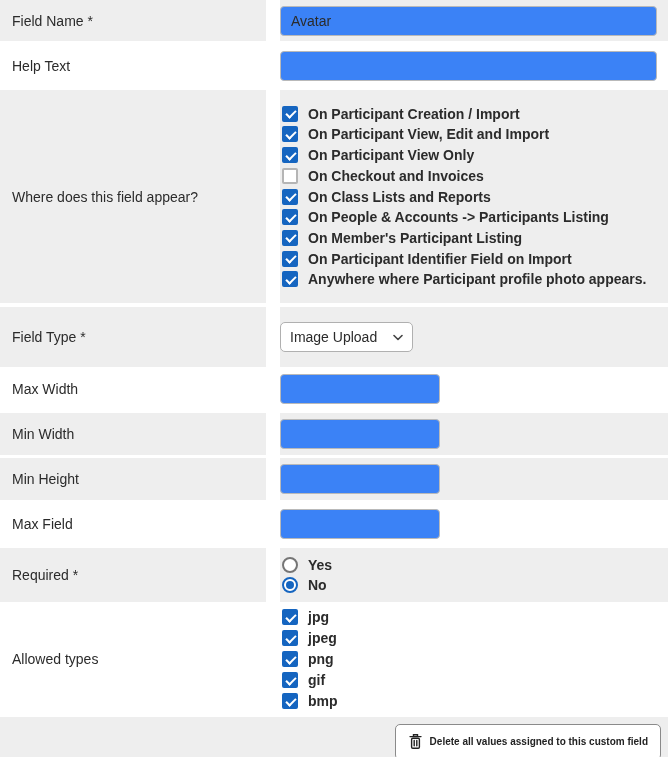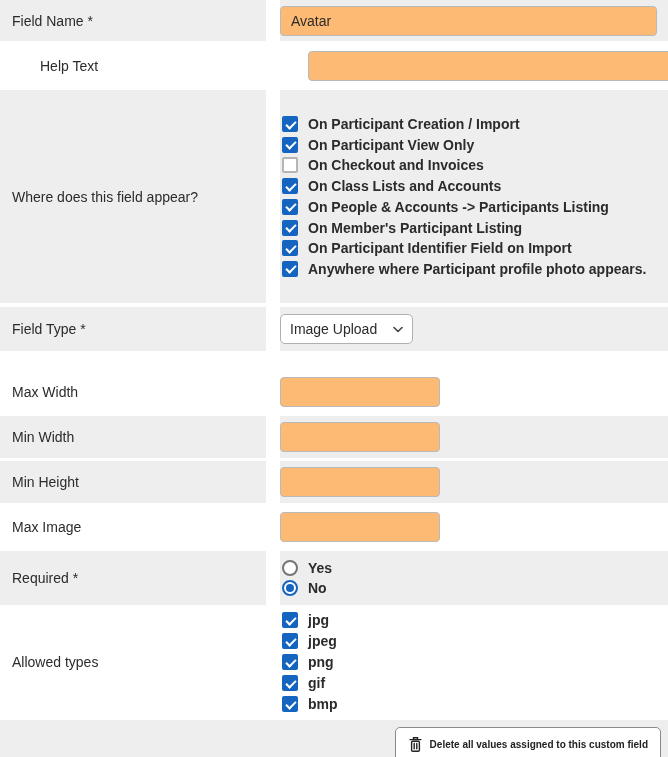--- a/index.html
+++ b/index.html
@@ -26,33 +26,33 @@
   .gutter { width: 14px; flex: none; background: #ffffff; }
   .cell-value {
     flex: 1;
     display: flex;
     align-items: center;
   }
   .row.gray .cell-label, .row.gray .cell-value { background: #eeeeee; }
   .row.white .cell-label, .row.white .cell-value { background: #ffffff; }
 
   .r-fieldname  { height: 41px; }
-  .r-helptext   { height: 41px; padding-left: 28px; }
+  .r-helptext   { height: 41px; }
   .r-appear     { height: 213px; }
-  .r-fieldtype  { height: 44px; margin-bottom: 20px; text-align: center; }
+  .r-fieldtype  { height: 60px; margin-bottom: 1px; text-align: center; }
   .r-minwidth, .r-maxwidth, .r-minheight, .r-maxheight { height: 42px; margin-bottom: 3px; }
   .r-required   { height: 54px; margin-bottom: 3px; }
   .r-allowed    { height: 108px; margin-bottom: 4px; }
 
   
   .text-input {
     height: 30px;
     border: 1px solid #b9b9b9;
     border-radius: 4px;
-    background: #fdba74;
+    background: #3b82f6;
     padding: 0 10px;
     font-family: inherit;
     font-size: 14px;
     color: #2b2b2b;
     outline: none;
   }
   .text-input.big { width: 377px; }
   .text-input.small { width: 160px; }
 
   
@@ -173,29 +173,33 @@
     <div class="cell-label">Where does this field appear?</div>
     <div class="gutter"></div>
     <div class="cell-value">
       <div class="opt-list">
         <div class="opt">
           <span class="cb on"></span>
           <span class="opt-label">On Participant Creation / Import</span>
         </div>
         <div class="opt">
           <span class="cb on"></span>
+          <span class="opt-label">On Participant View, Edit and Import</span>
+        </div>
+        <div class="opt">
+          <span class="cb on"></span>
           <span class="opt-label">On Participant View Only</span>
         </div>
         <div class="opt">
           <span class="cb"></span>
           <span class="opt-label">On Checkout and Invoices</span>
         </div>
         <div class="opt">
           <span class="cb on"></span>
-          <span class="opt-label">On Class Lists and Accounts</span>
+          <span class="opt-label">On Class Lists and Reports</span>
         </div>
         <div class="opt">
           <span class="cb on"></span>
           <span class="opt-label">On People &amp; Accounts -&gt; Participants Listing</span>
         </div>
         <div class="opt">
           <span class="cb on"></span>
           <span class="opt-label">On Member's Participant Listing</span>
         </div>
         <div class="opt">
@@ -243,21 +247,21 @@
 
   <div class="row gray r-minheight">
     <div class="cell-label">Min Height</div>
     <div class="gutter"></div>
     <div class="cell-value">
       <input class="text-input small" type="text" value="" style="">
     </div>
   </div>
 
   <div class="row white r-maxheight">
-    <div class="cell-label">Max Image</div>
+    <div class="cell-label">Max Field</div>
     <div class="gutter"></div>
     <div class="cell-value">
       <input class="text-input small" type="text" value="" style="">
     </div>
   </div>
 
   <div class="row gray r-required">
     <div class="cell-label">Required *</div>
     <div class="gutter"></div>
     <div class="cell-value">

